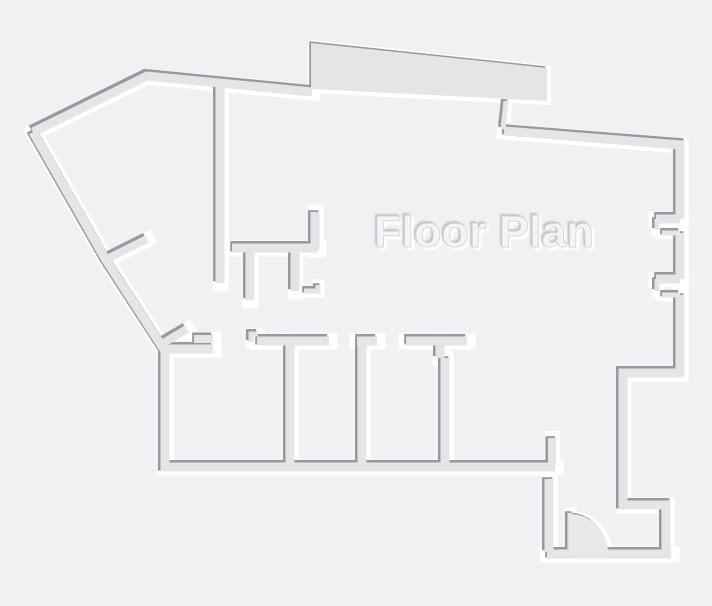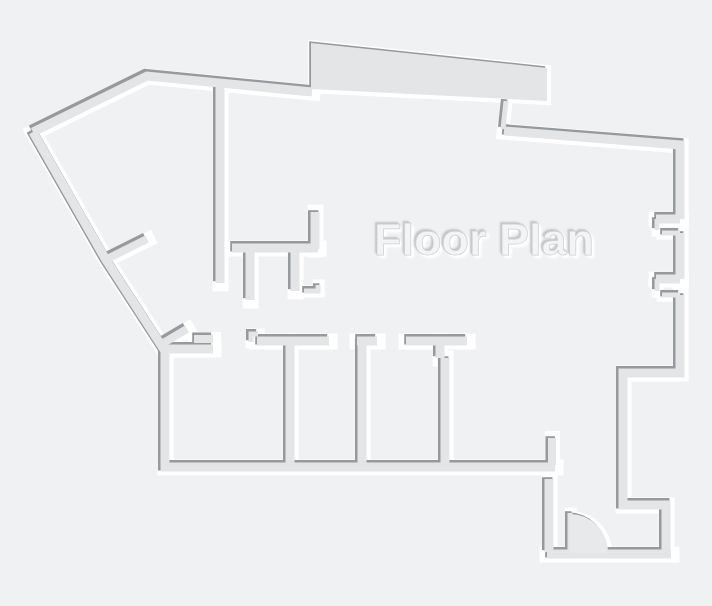--- a/index.html
+++ b/index.html
@@ -32,21 +32,20 @@
     letter-spacing: 0px;
     color: #f3f4f5;
     -webkit-text-stroke: 0.75px #ced1d3;
     text-shadow:
       -2px -2px 2px #c3c6c8,
       -1px -1px 1px #c9cccd,
        2px  2px 3px #ffffff,
        3px  3px 3px #ffffff;
     white-space: nowrap;
     user-select: none;
-    margin-top: 8px;
   }
 </style>
 </head>
 <body>
 
 <div class="plan-wrap">
   <svg class="plan" width="712" height="606" viewBox="0 0 712 606">
       <g transform="translate(0.6,0.6)">
         <path d="M311,43 L547,68 L547,101 L311,89 Z" fill="#e3e5e6" stroke="#ffffff" stroke-width="7"></path>
         <path d="M33,132 L147,76 L312,92" fill="none" stroke="#ffffff" stroke-width="16" stroke-linecap="square" stroke-linejoin="miter"></path>

